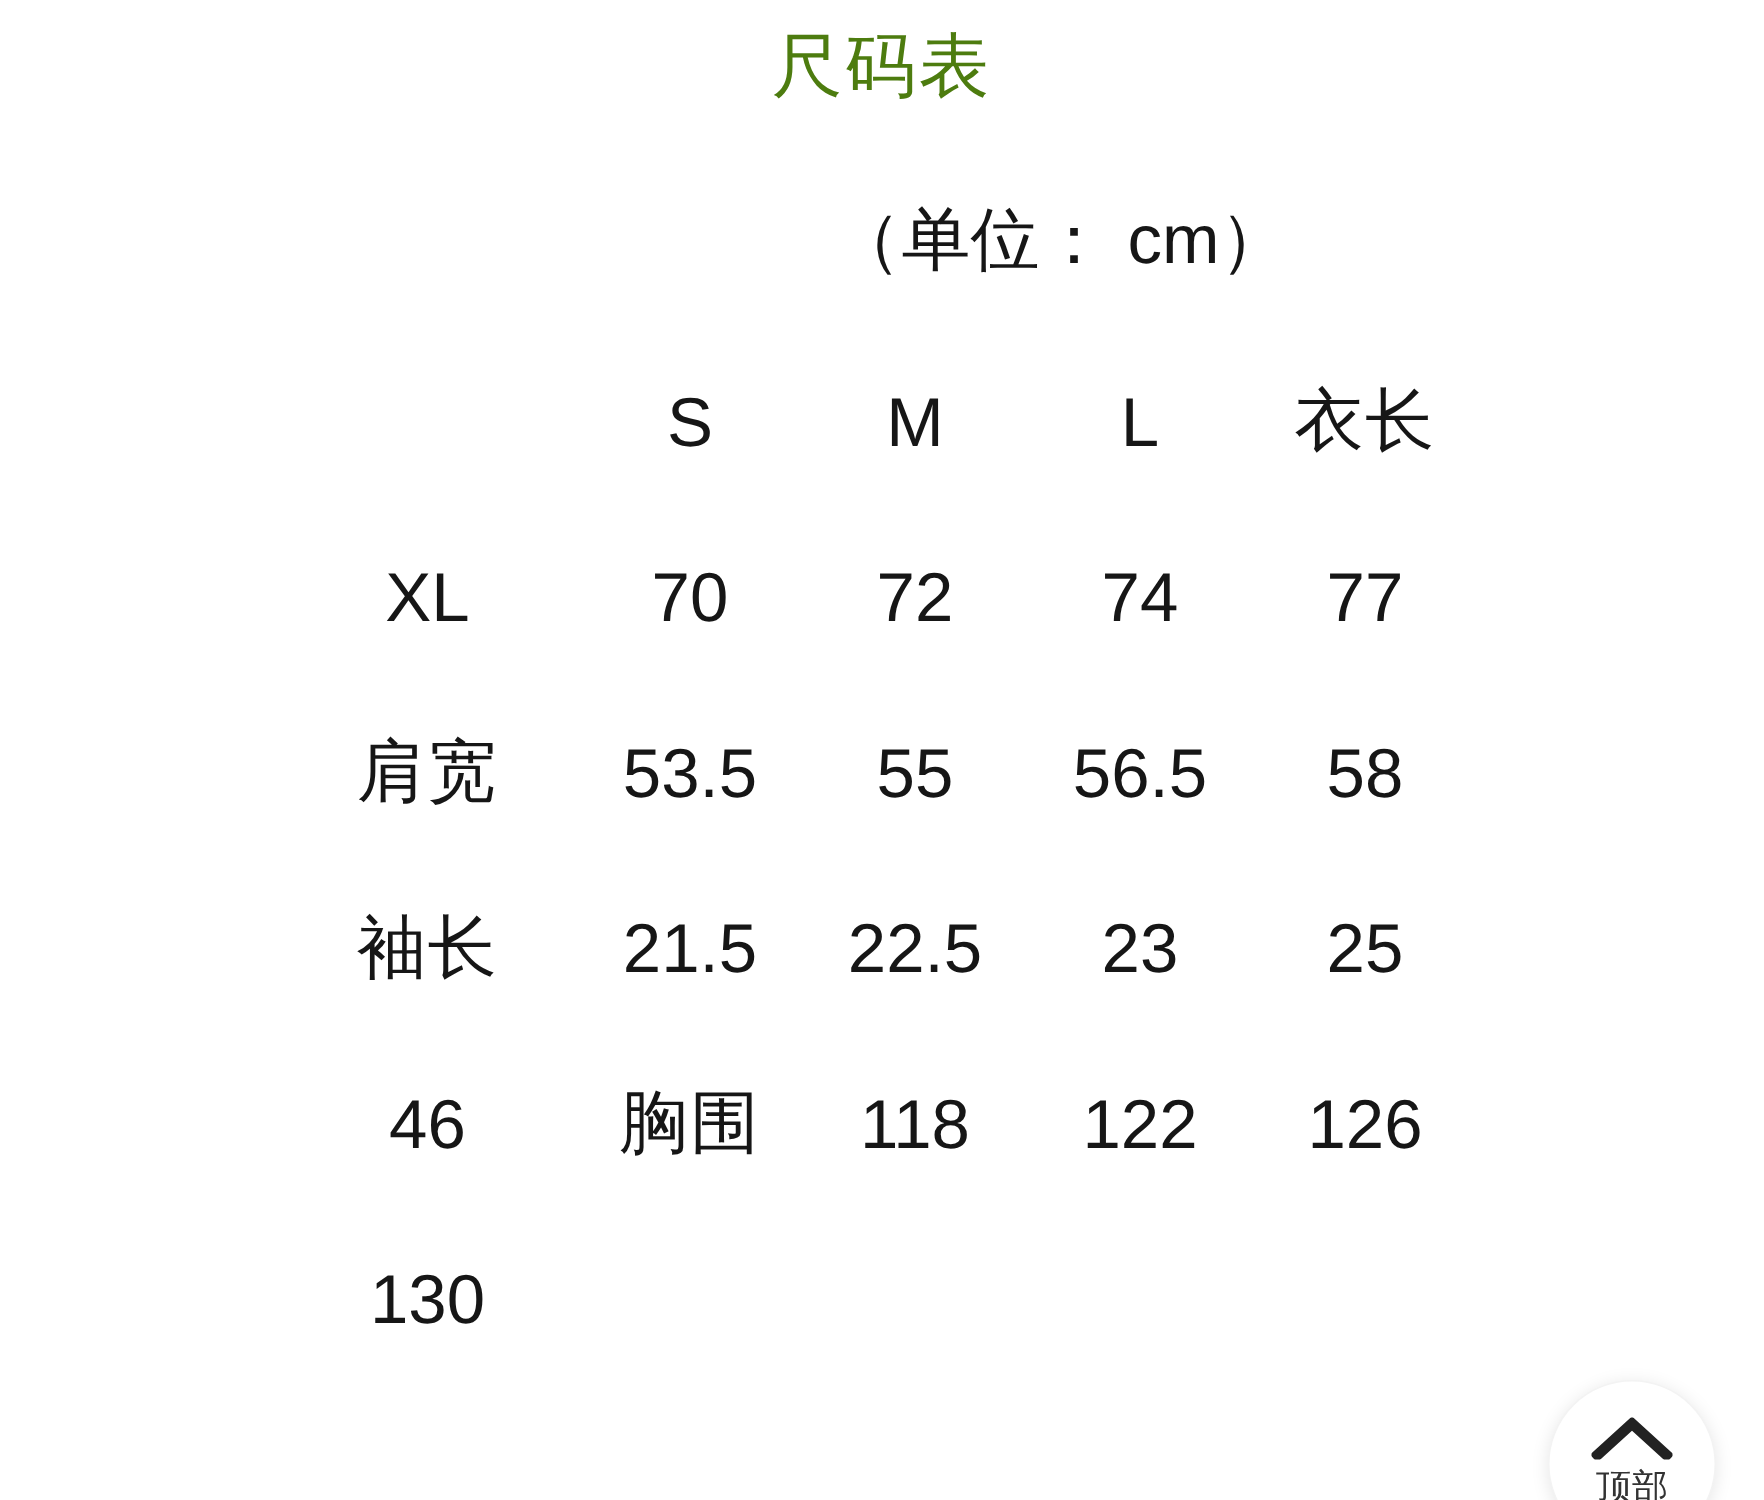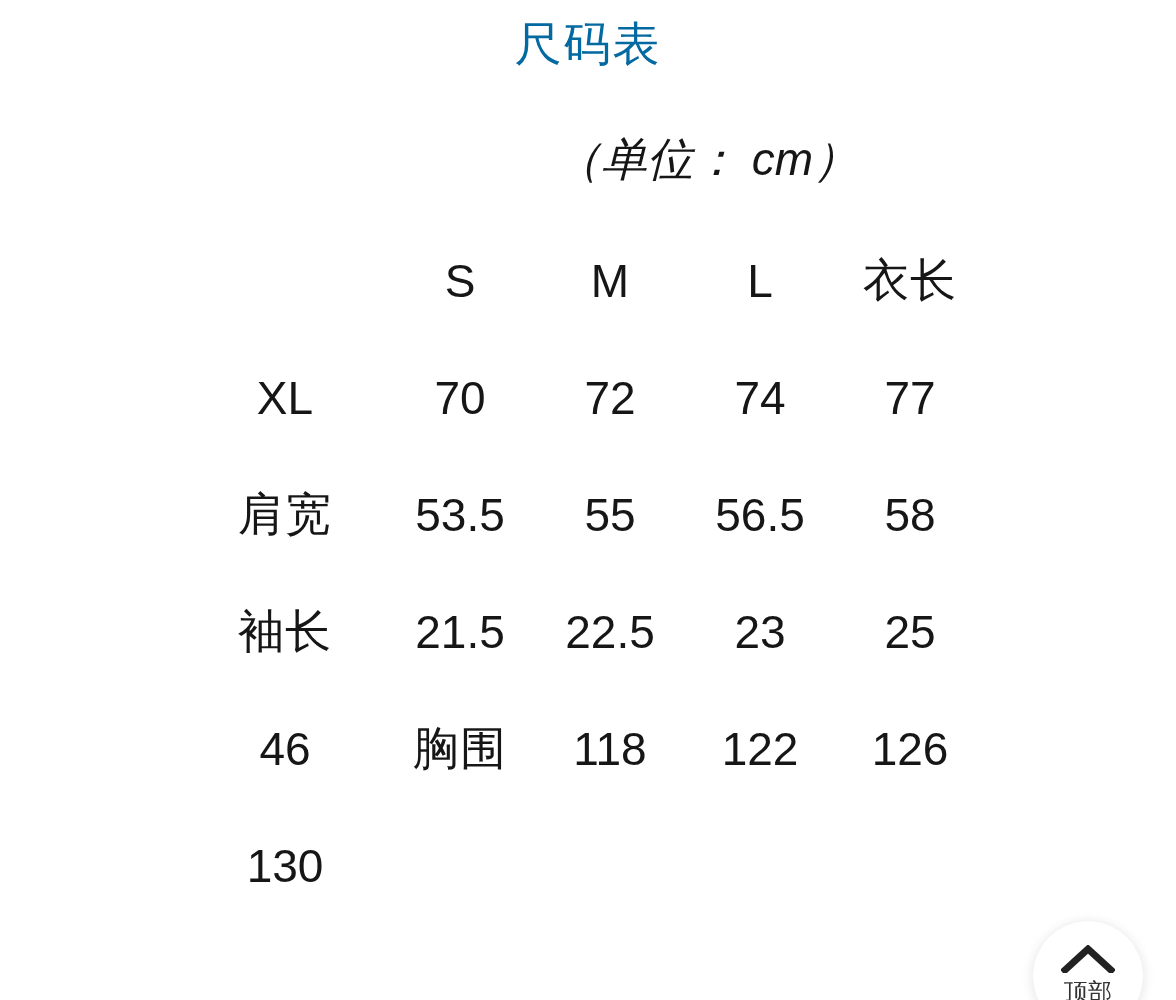--- a/index.html
+++ b/index.html
@@ -18,33 +18,32 @@
 
   .page-title {
     position: absolute;
     top: 13px;
     left: 0;
     width: 1176px;
     text-align: center;
     font-size: 47px;
     font-weight: 500;
     letter-spacing: 2px;
-    color: #0369a1;
+    color: #4d7c0f;
   }
 
   .unit-note {
     position: absolute;
     top: 129px;
     left: 707px;
     transform: translateX(-50%);
     font-size: 46px;
     font-weight: 400;
     white-space: nowrap;
     color: #161616;
-    font-style: italic;
   }
 
   .size-grid {
     position: absolute;
     left: 180px;
     top: 222px;
     display: grid;
     grid-template-columns: 210px 140px 160px 140px 160px;
     grid-auto-rows: 117px;
   }

